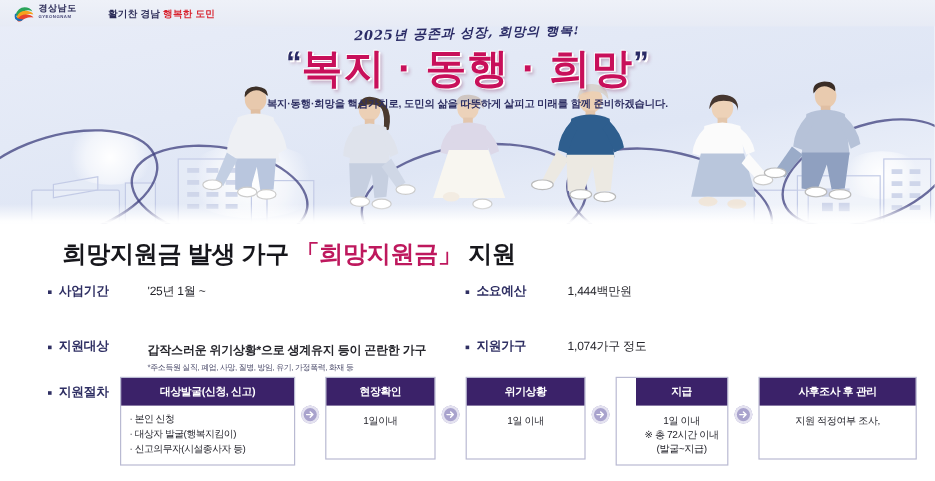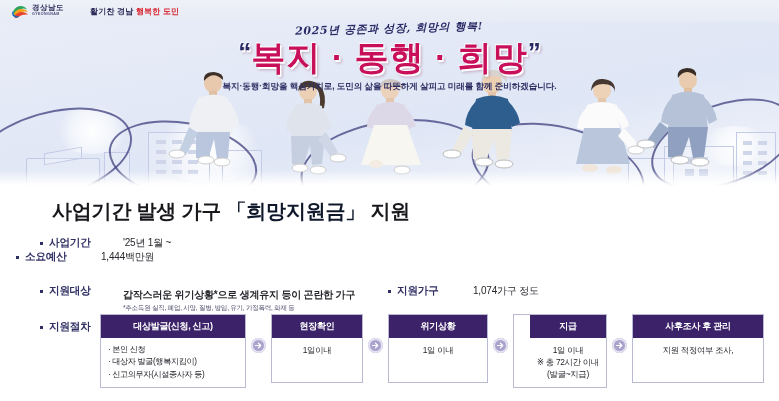--- a/index.html
+++ b/index.html
@@ -67,37 +67,37 @@
 
   .people { position:absolute; left:0; bottom:0; width:779px; height:120px; z-index:2; }
 
   .banner-fade { position:absolute; left:0; bottom:0; width:779px; height:16px;
     background:linear-gradient(180deg, rgba(255,255,255,0) 0%, rgba(255,255,255,.92) 85%, #fff 100%); z-index:4; }
 
   
   .content { position:absolute; top:186px; left:0; width:779px; height:215px; background:#fff; z-index:5; }
 
   .page-title { position:absolute; left:52px; top:12px; font-size:20px; font-weight:bold; color:#17171c; white-space:nowrap; letter-spacing:-.2px; }
-  .page-title .hl { color:#0f172a;text-align:center; }
+  .page-title .hl { color:#be185d;text-align:center; }
 
   .info-grid { position:absolute; left:0; top:50px; width:779px; }
   .info-row { display:flex; align-items:flex-start; }
   .col-left  { width:372px; padding-left:40px; }
   .col-right { width:380px; padding-left:16px; }
 
   .item { display:flex; align-items:flex-start; }
   .bullet { width:3px; height:3px; background:#2f2f63; margin-top:6px; margin-right:6px; flex:none; }
   .ilabel { font-size:10.6px; font-weight:bold; color:#2f2f63; letter-spacing:-.2px; white-space:nowrap; }
   .ival { font-size:10px; color:#26262c; letter-spacing:-.2px; white-space:nowrap; }
   .ival.strong { font-weight:bold; }
   .lw-1 { width:74px; }
   .lw-2 { width:76px; }
   .note { font-size:6.6px; color:#4b4b6a; letter-spacing:-.3px; margin-top:2px; white-space:nowrap; }
 
-  .r1 { margin-bottom:20px;flex-direction:column; }
+  .r1 { margin-bottom:32px; }
 
   
   .flow-wrap { position:absolute; left:0; top:128px; width:779px; display:flex; align-items:flex-start; }
   .flow-label { width:100px; padding-left:40px; padding-top:6px; }
   .flow-boxes { display:flex; align-items:flex-start; }
   .fbox { border:1px solid #b9bad2; background:#fff; }
   .fhead {
     background:#3b2269; color:#fff; font-size:9px; font-weight:bold;
     text-align:center; padding:5px 2px; letter-spacing:-.3px; white-space:nowrap;
   }
@@ -285,21 +285,21 @@
     </span>
     <span class="slogan">
       <span class="a">활기찬 경남</span>
       <span class="b">행복한 도민</span>
     </span>
   </div>
 
   <div class="content">
 
     <div class="page-title">
-      <span>사업기간 발생 가구</span>
+      <span>희망지원금 발생 가구</span>
       <span class="hl">「희망지원금」</span>
       <span>지원</span>
     </div>
 
     <div class="info-grid">
 
       <div class="info-row r1">
         <div class="col-left">
           <div class="item">
             <span class="bullet"></span>

